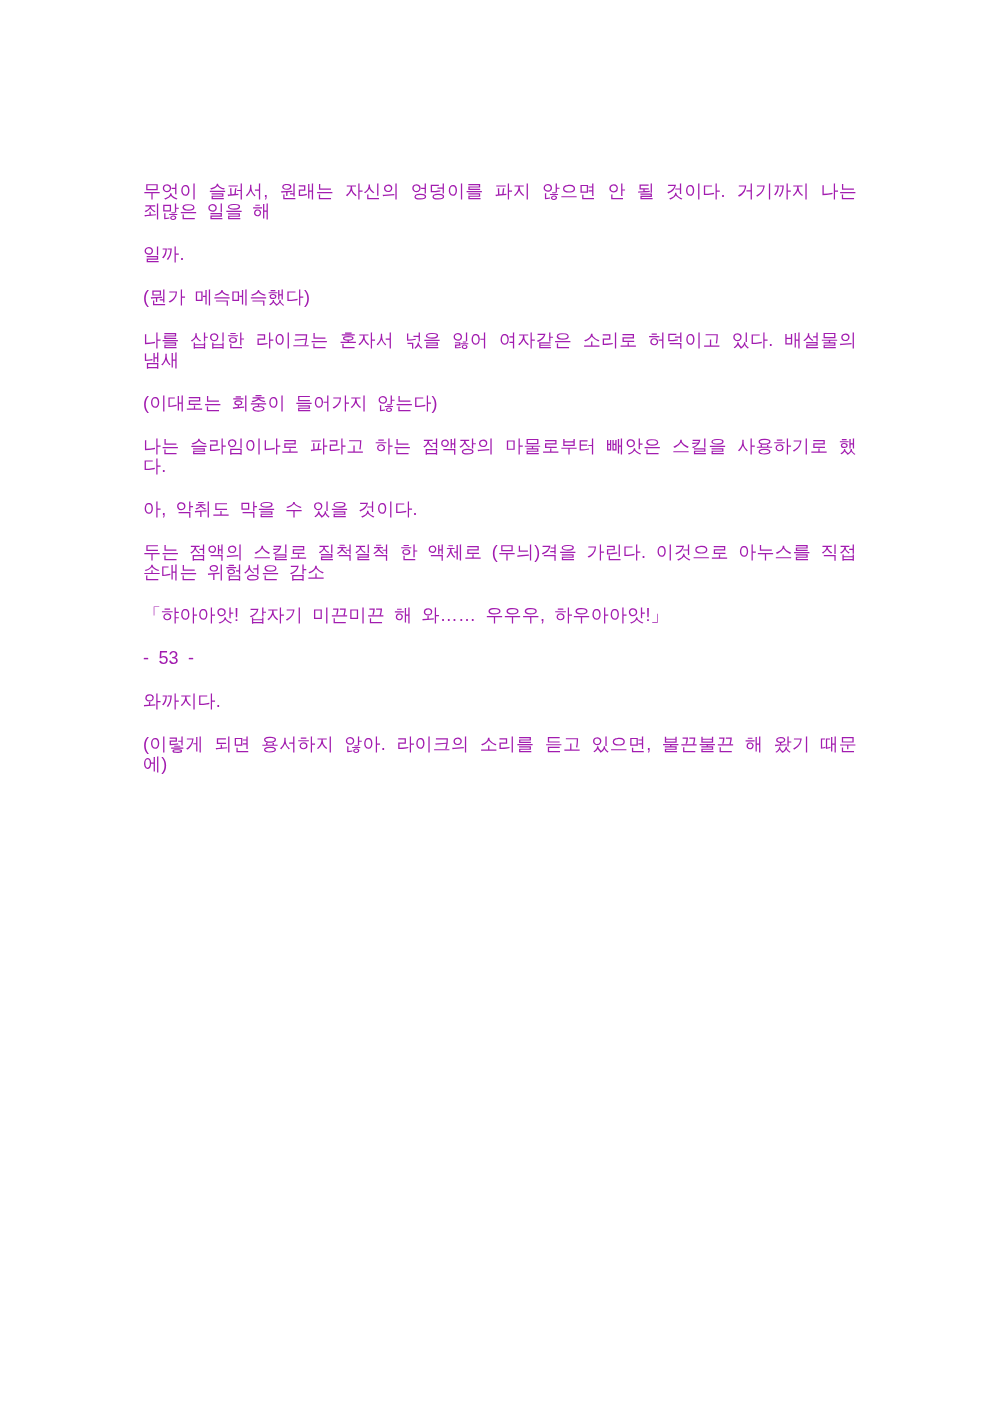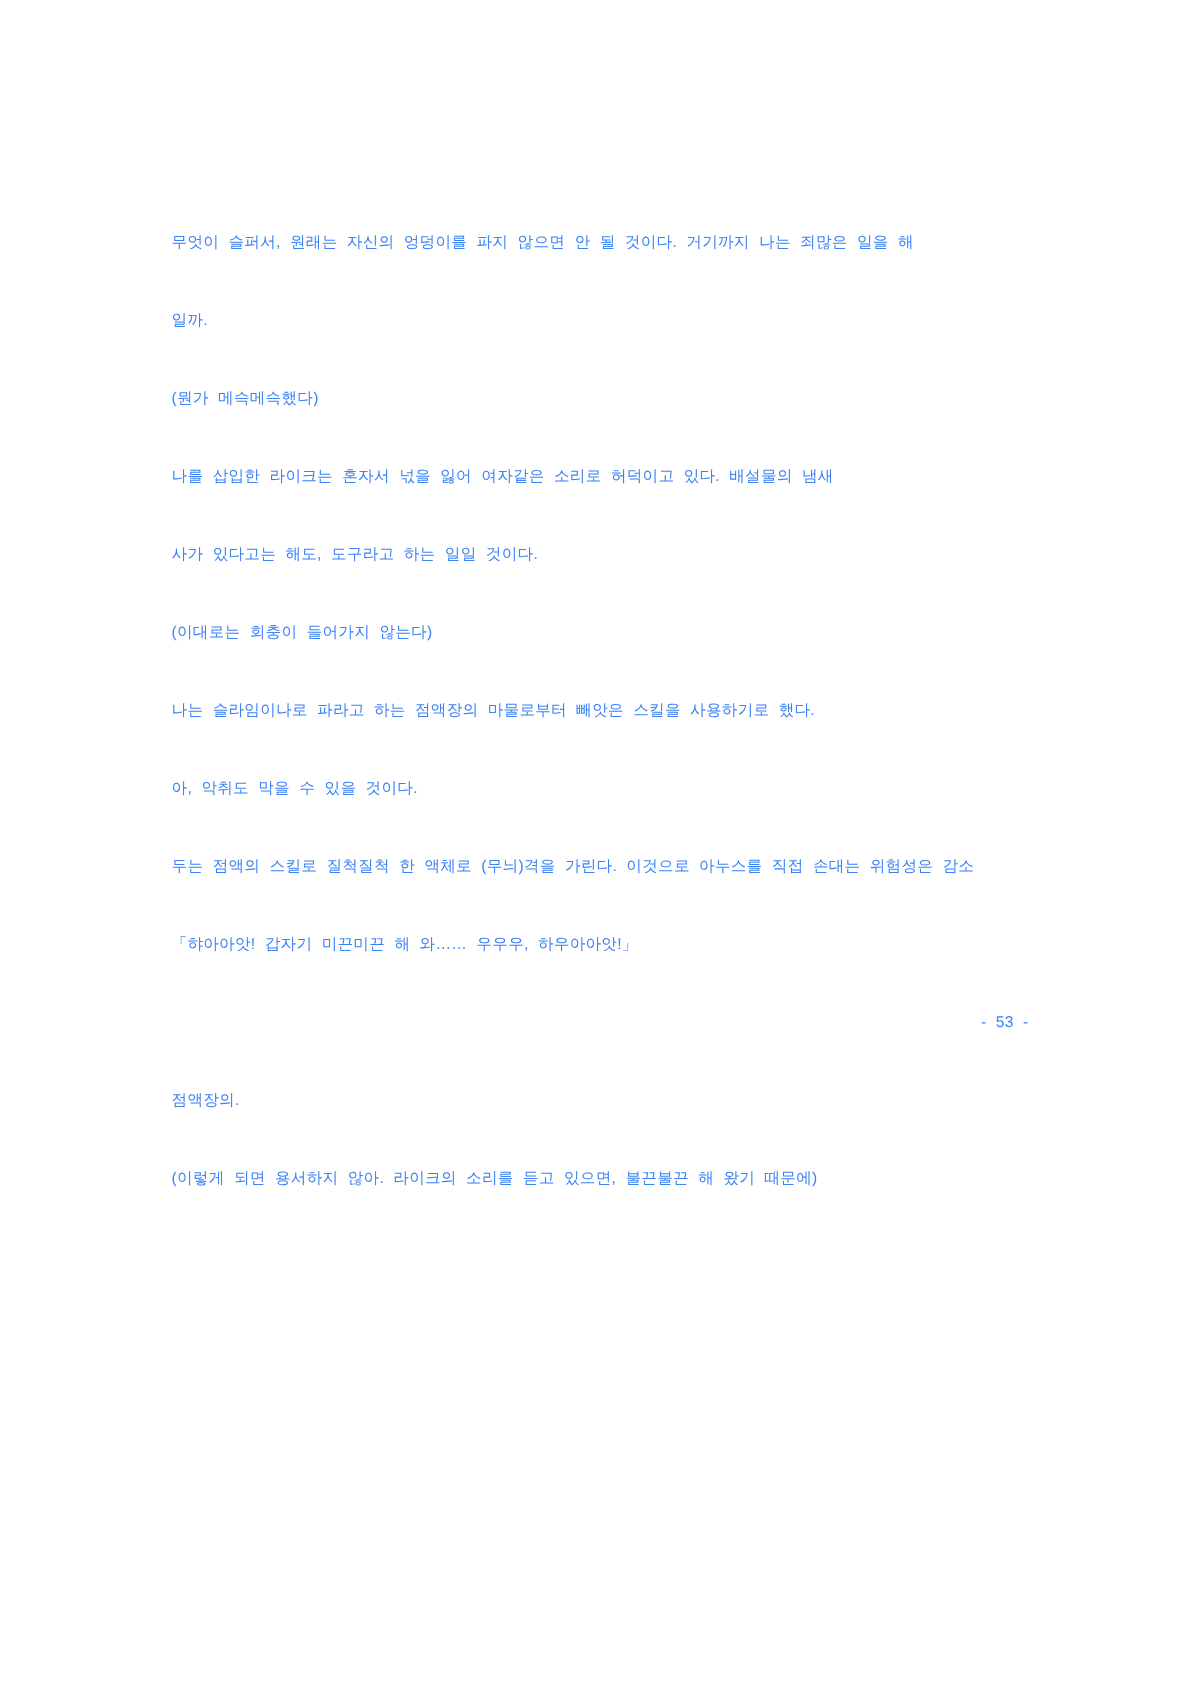--- a/index.html
+++ b/index.html
@@ -15,45 +15,44 @@
   .page {
     box-sizing: border-box;
     width: 992px;
     height: 1403px;
     padding: 181px 135px 0 143px;
     background: #ffffff;
   }
   .doc-body p {
     margin: 0 0 23px 0;
     font-family: "Liberation Sans", "DejaVu Sans", sans-serif;
-    font-size: 13px;
-    line-height: 42px;
-    color: #3b82f6;
+    font-size: 18px;
+    line-height: 20px;
+    color: #a21caf;
     word-spacing: 4px;
     letter-spacing: 0.2px;
   }
   .doc-body p.body-para {
     text-align: justify;
   }
   .doc-body p.page-number-para {
-    text-align: right;
+    text-align: left;
   }
 </style>
 </head>
 <body>
 
 <div class="page">
   <div class="doc-body">
       <p class="body-para">무엇이 슬퍼서, 원래는 자신의 엉덩이를 파지 않으면 안 될 것이다. 거기까지 나는 죄많은 일을 해</p>
       <p class="body-para">일까.</p>
       <p class="body-para">(뭔가 메슥메슥했다)</p>
       <p class="body-para">나를 삽입한 라이크는 혼자서 넋을 잃어 여자같은 소리로 허덕이고 있다. 배설물의 냄새</p>
-      <p class="body-para">사가 있다고는 해도, 도구라고 하는 일일 것이다.</p>
       <p class="body-para">(이대로는 회충이 들어가지 않는다)</p>
       <p class="body-para">나는 슬라임이나로 파라고 하는 점액장의 마물로부터 빼앗은 스킬을 사용하기로 했다.</p>
       <p class="body-para">아, 악취도 막을 수 있을 것이다.</p>
       <p class="body-para">두는 점액의 스킬로 질척질척 한 액체로 (무늬)격을 가린다. 이것으로 아누스를 직접 손대는 위험성은 감소</p>
       <p class="body-para">「햐아아앗! 갑자기 미끈미끈 해 와…… 우우우, 하우아아앗!」</p>
       <p class="page-number-para">- 53 -</p>
-      <p class="body-para">점액장의.</p>
+      <p class="body-para">와까지다.</p>
       <p class="body-para">(이렇게 되면 용서하지 않아. 라이크의 소리를 듣고 있으면, 불끈불끈 해 왔기 때문에)</p>
     </div>
 </div>
 
 </body></html>

